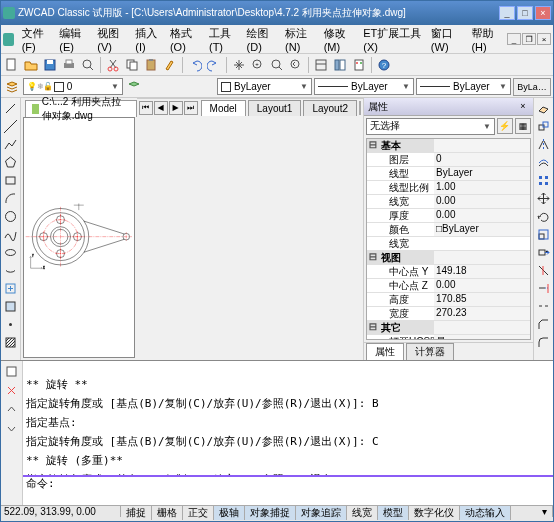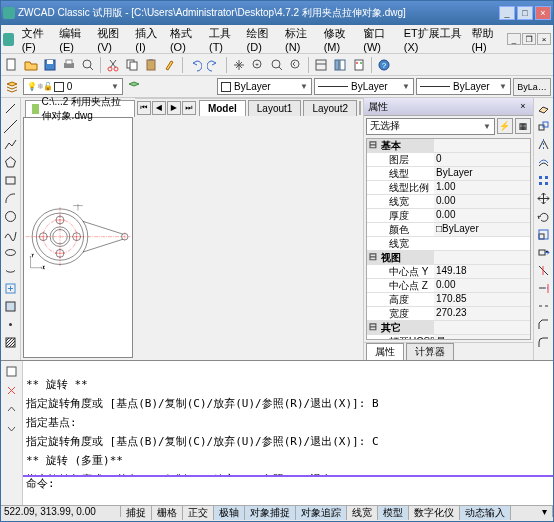--- a/index.html
+++ b/index.html
@@ -34,21 +34,21 @@
 .vbtn svg{width:13px;height:13px}
 .center-area{flex:1;display:flex;min-width:0}
 .canvas-wrap{flex:1;position:relative;background:#f0f0f0;padding:2px;min-height:0}
 .dwg-tab{position:absolute;top:2px;left:4px;height:17px;background:#fff;border:1px solid #999;border-bottom:none;padding:0 6px;display:flex;align-items:center;font-size:10px;z-index:2}
 .dwg-tab .di{width:10px;height:10px;background:#9c6;margin-right:3px}
 .canvas{position:absolute;top:19px;left:2px;right:2px;bottom:2px;background:#fff;border:1px solid #888}
 .ltabs{height:18px;display:flex;align-items:center;background:#f0f0f0;border-top:1px solid #ccc;padding-left:2px}
 .ltab-nav{display:flex}
 .ltab-nav span{width:14px;height:14px;border:1px solid #999;background:#eee;display:flex;align-items:center;justify-content:center;font-size:8px;margin-right:1px}
 .ltab{height:16px;padding:0 8px;background:#e8e8e8;border:1px solid #999;border-bottom:none;margin-left:2px;font-size:10px;display:flex;align-items:center}
-.ltab.active{background:#fff;font-weight:bold}
+.ltab.active{background:#fff;font-weight:normal}
 .ltabs .scroll-h{flex:1;height:14px;background:#e0e0e0;border:1px solid #aaa;margin:0 2px}
 .prop-panel{width:170px;background:#f0f0f0;border-left:1px solid #ccc;display:flex;flex-direction:column;font-size:10px}
 .prop-title{height:18px;background:linear-gradient(#e8e8f8,#c8c8e0);border-bottom:1px solid #aaa;display:flex;align-items:center;padding:0 4px}
 .prop-title .pclose{margin-left:auto;width:12px;height:12px;font-size:9px;text-align:center}
 .prop-sel{height:20px;display:flex;align-items:center;padding:2px}
 .prop-sel .combo{flex:1}
 .prop-sel .pb{width:16px;height:16px;border:1px solid #999;margin-left:2px;background:#eee;font-size:9px;display:flex;align-items:center;justify-content:center}
 .prop-grid{flex:1;background:#fff;border:1px solid #aaa;margin:2px;overflow-y:auto}
 .pgrow{display:flex;height:14px;border-bottom:1px solid #e0e0e0}
 .pgrow.hdr{background:#e0e0e0;font-weight:bold}
@@ -86,22 +86,22 @@
     <div class="m-icon"></div>
     <span class="menu-item">文件(F)</span>
     <span class="menu-item">编辑(E)</span>
     <span class="menu-item">视图(V)</span>
     <span class="menu-item">插入(I)</span>
     <span class="menu-item">格式(O)</span>
     <span class="menu-item">工具(T)</span>
     <span class="menu-item">绘图(D)</span>
     <span class="menu-item">标注(N)</span>
     <span class="menu-item">修改(M)</span>
+    <span class="menu-item">ET扩展工具(X)</span>
     <span class="menu-item">窗口(W)</span>
-    <span class="menu-item">ET扩展工具(X)</span>
     <span class="menu-item">帮助(H)</span>
     <div class="mdi-btns">
       <div class="mdi-btn">_</div>
       <div class="mdi-btn">❐</div>
       <div class="mdi-btn">×</div>
     </div>
   </div>
 
   <div class="toolbar">
     <div class="tbtn">

